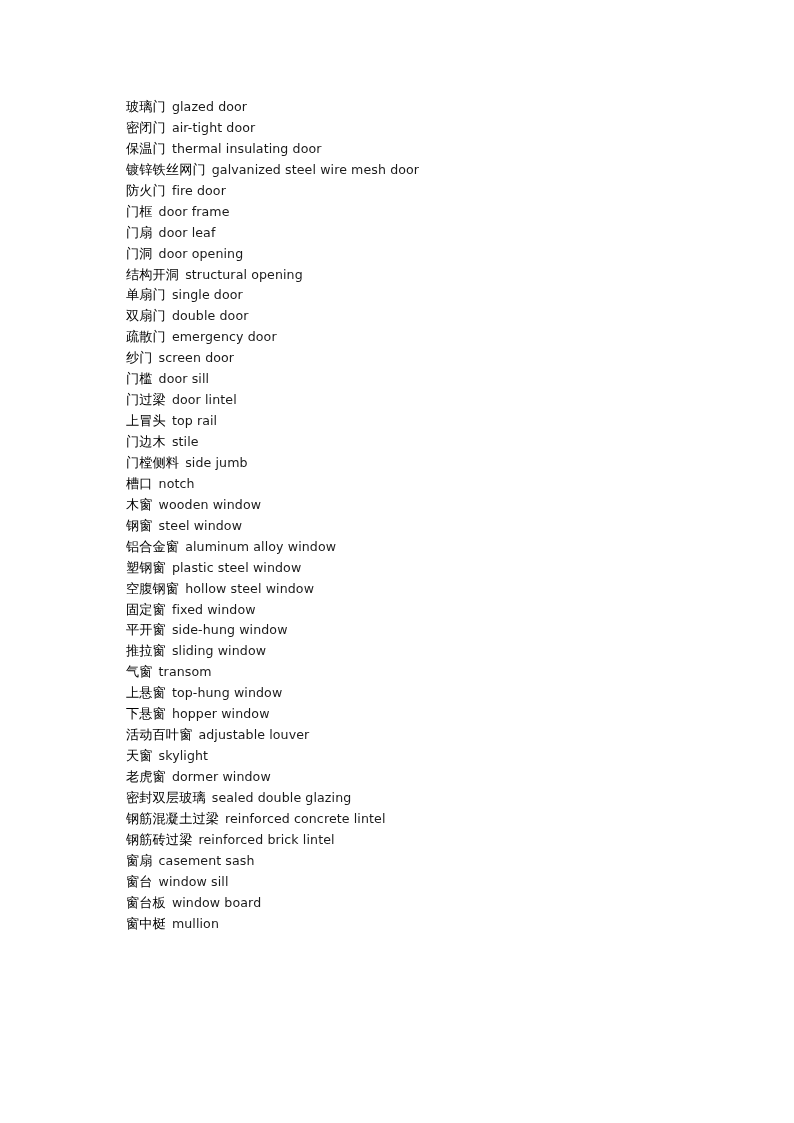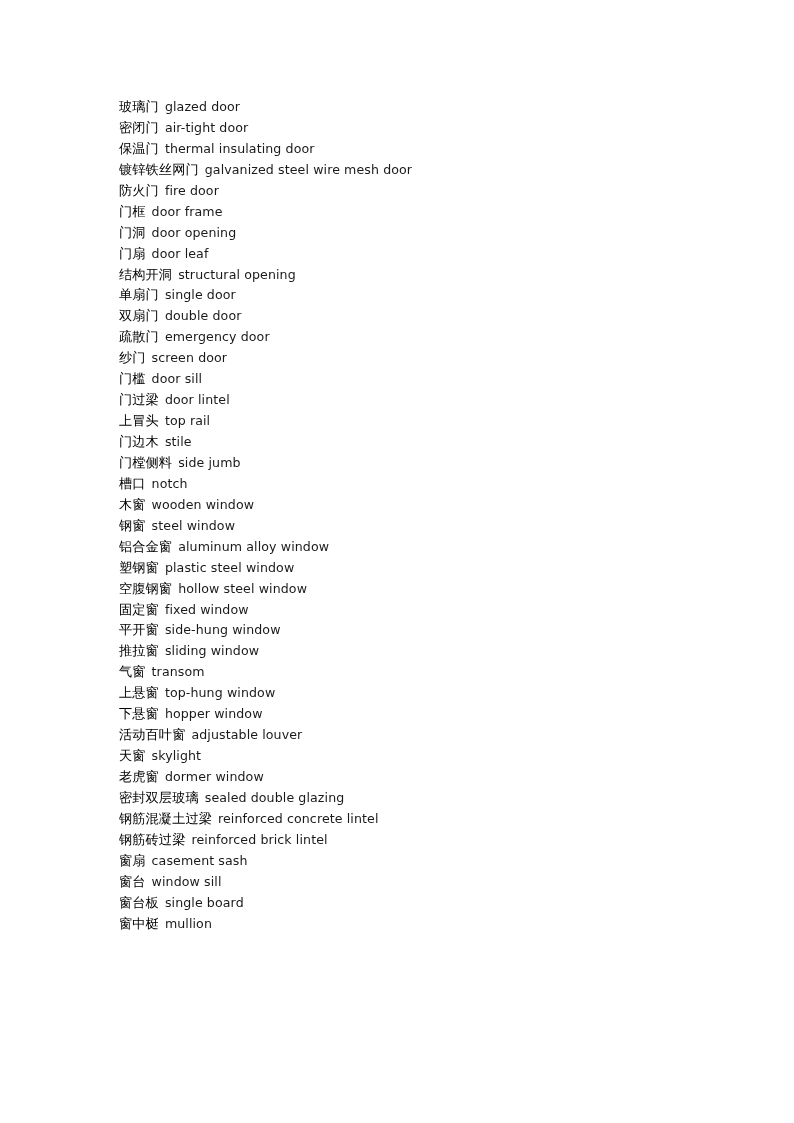--- a/index.html
+++ b/index.html
@@ -11,21 +11,21 @@
   .page {
     position: relative;
     width: 794px;
     height: 1123px;
     background: #ffffff;
     overflow: hidden;
     box-sizing: border-box;
   }
   .glossary {
     position: absolute;
-    left: 119px;
+    left: 126px;
     top: 97px;
     width: 620px;
   }
   .entry {
     font-family: "DejaVu Sans", "Liberation Sans", sans-serif;
     font-size: 12.6px;
     line-height: 20.93px;
     color: #000000;
     white-space: nowrap;
     letter-spacing: 0.1px;
@@ -49,22 +49,22 @@
 <body>
 
 <div class="page">
   <div class="glossary">
       <div class="entry"><span class="term">玻璃门</span><span class="gap"></span><span class="gloss">glazed door</span></div>
       <div class="entry"><span class="term">密闭门</span><span class="gap"></span><span class="gloss">air-tight door</span></div>
       <div class="entry"><span class="term">保温门</span><span class="gap"></span><span class="gloss">thermal insulating door</span></div>
       <div class="entry"><span class="term">镀锌铁丝网门</span><span class="gap"></span><span class="gloss">galvanized steel wire mesh door</span></div>
       <div class="entry"><span class="term">防火门</span><span class="gap"></span><span class="gloss">fire door</span></div>
       <div class="entry"><span class="term">门框</span><span class="gap"></span><span class="gloss">door frame</span></div>
+      <div class="entry"><span class="term">门扇</span><span class="gap"></span><span class="gloss">door leaf</span></div>
       <div class="entry"><span class="term">门洞</span><span class="gap"></span><span class="gloss">door opening</span></div>
-      <div class="entry"><span class="term">门扇</span><span class="gap"></span><span class="gloss">door leaf</span></div>
       <div class="entry"><span class="term">结构开洞</span><span class="gap"></span><span class="gloss">structural opening</span></div>
       <div class="entry"><span class="term">单扇门</span><span class="gap"></span><span class="gloss">single door</span></div>
       <div class="entry"><span class="term">双扇门</span><span class="gap"></span><span class="gloss">double door</span></div>
       <div class="entry"><span class="term">疏散门</span><span class="gap"></span><span class="gloss">emergency door</span></div>
       <div class="entry"><span class="term">纱门</span><span class="gap"></span><span class="gloss">screen door</span></div>
       <div class="entry"><span class="term">门槛</span><span class="gap"></span><span class="gloss">door sill</span></div>
       <div class="entry"><span class="term">门过梁</span><span class="gap"></span><span class="gloss">door lintel</span></div>
       <div class="entry"><span class="term">上冒头</span><span class="gap"></span><span class="gloss">top rail</span></div>
       <div class="entry"><span class="term">门边木</span><span class="gap"></span><span class="gloss">stile</span></div>
       <div class="entry"><span class="term">门樘侧料</span><span class="gap"></span><span class="gloss">side jumb</span></div>
@@ -81,16 +81,16 @@
       <div class="entry"><span class="term">上悬窗</span><span class="gap"></span><span class="gloss">top-hung window</span></div>
       <div class="entry"><span class="term">下悬窗</span><span class="gap"></span><span class="gloss">hopper window</span></div>
       <div class="entry"><span class="term">活动百叶窗</span><span class="gap"></span><span class="gloss">adjustable louver</span></div>
       <div class="entry"><span class="term">天窗</span><span class="gap"></span><span class="gloss">skylight</span></div>
       <div class="entry"><span class="term">老虎窗</span><span class="gap"></span><span class="gloss">dormer window</span></div>
       <div class="entry"><span class="term">密封双层玻璃</span><span class="gap"></span><span class="gloss">sealed double glazing</span></div>
       <div class="entry"><span class="term">钢筋混凝土过梁</span><span class="gap"></span><span class="gloss">reinforced concrete lintel</span></div>
       <div class="entry"><span class="term">钢筋砖过梁</span><span class="gap"></span><span class="gloss">reinforced brick lintel</span></div>
       <div class="entry"><span class="term">窗扇</span><span class="gap"></span><span class="gloss">casement sash</span></div>
       <div class="entry"><span class="term">窗台</span><span class="gap"></span><span class="gloss">window sill</span></div>
-      <div class="entry"><span class="term">窗台板</span><span class="gap"></span><span class="gloss">single board</span></div>
+      <div class="entry"><span class="term">窗台板</span><span class="gap"></span><span class="gloss">window board</span></div>
       <div class="entry"><span class="term">窗中梃</span><span class="gap"></span><span class="gloss">mullion</span></div>
     </div>
 </div>
 
 </body></html>

